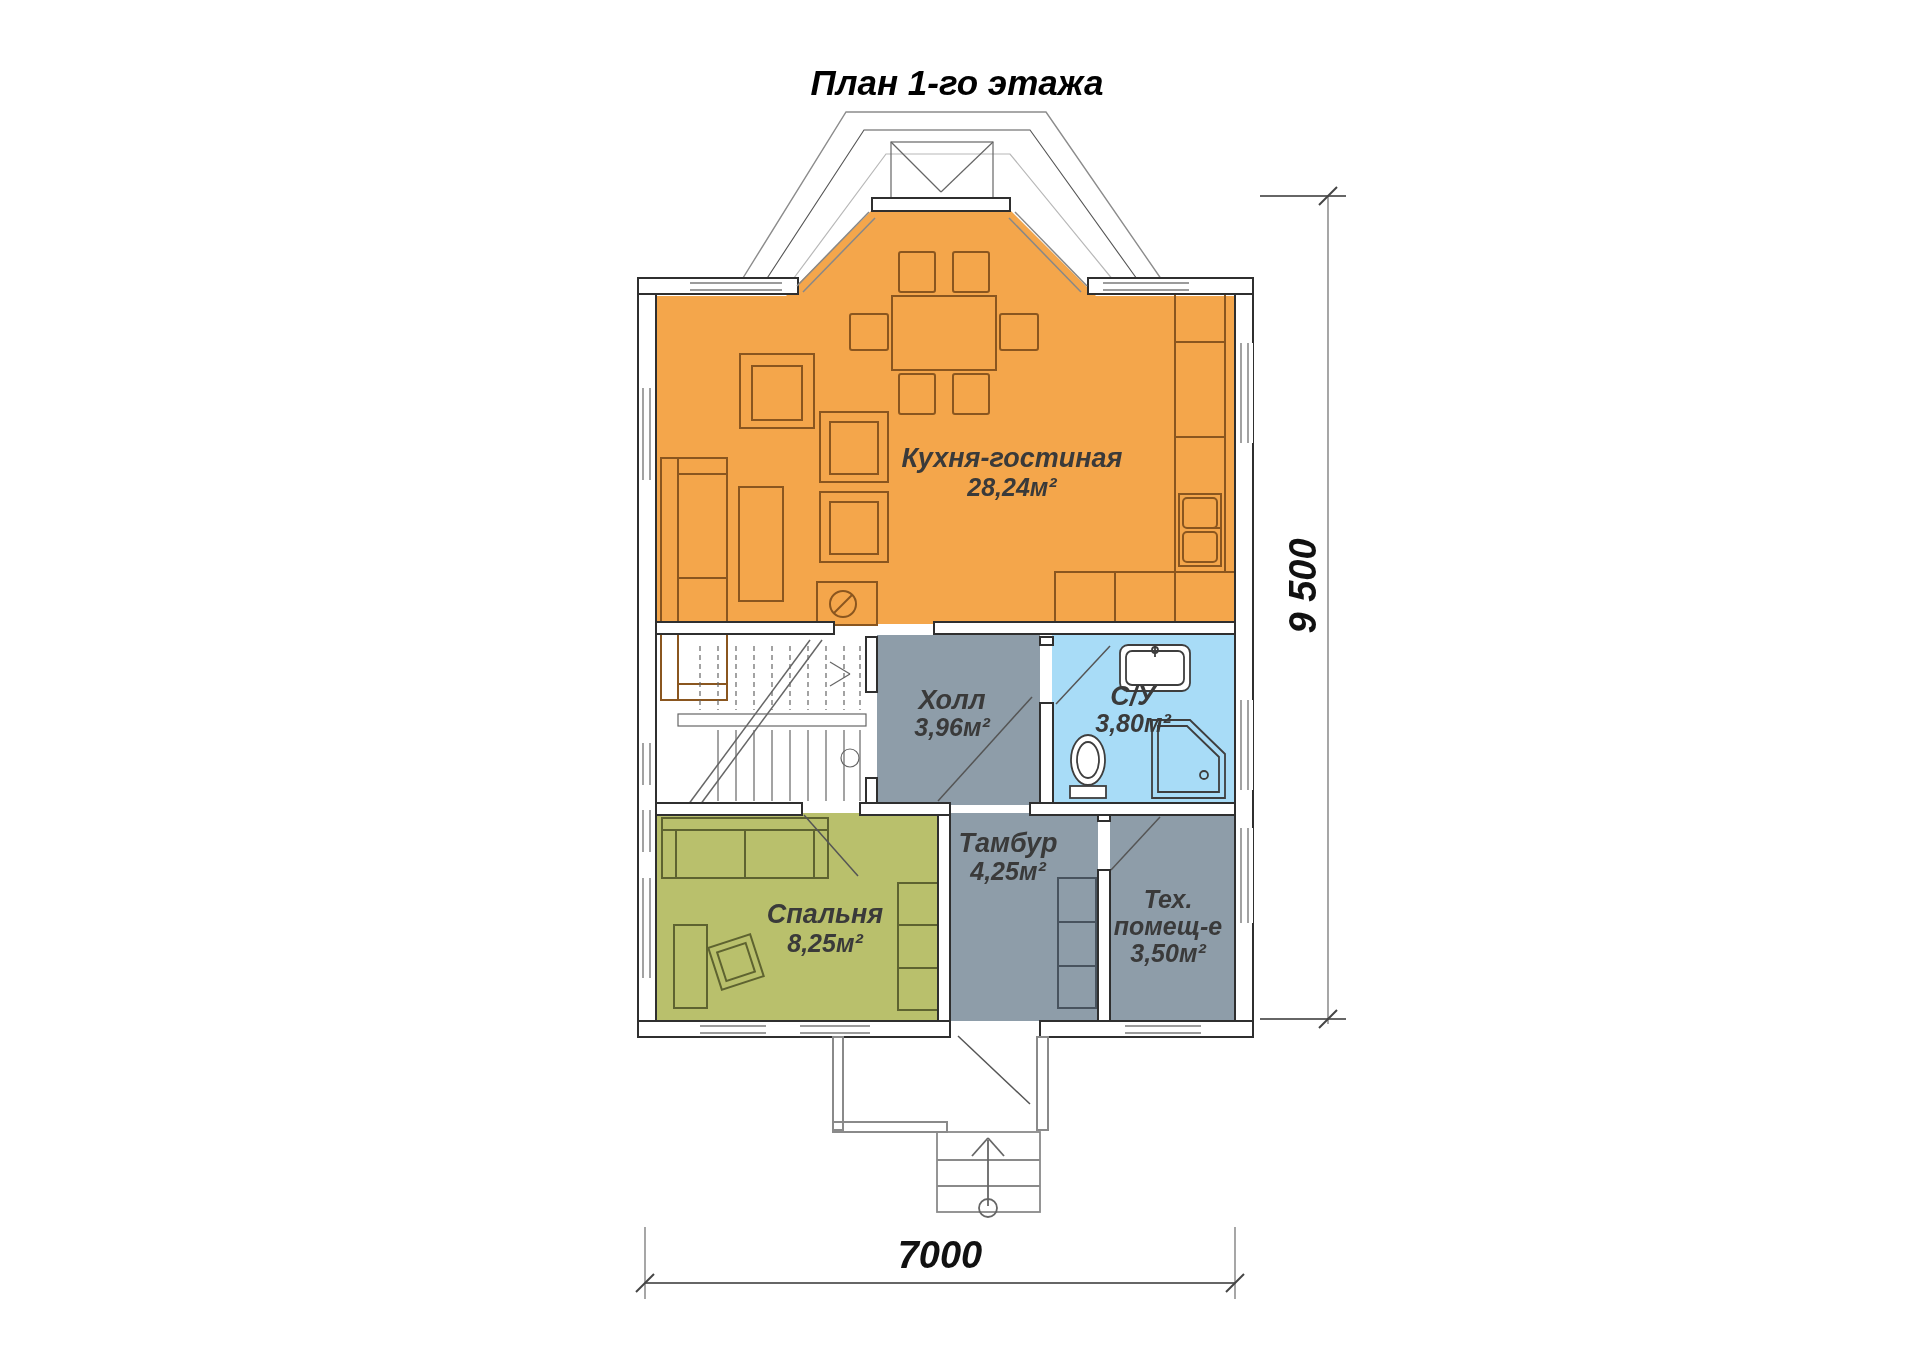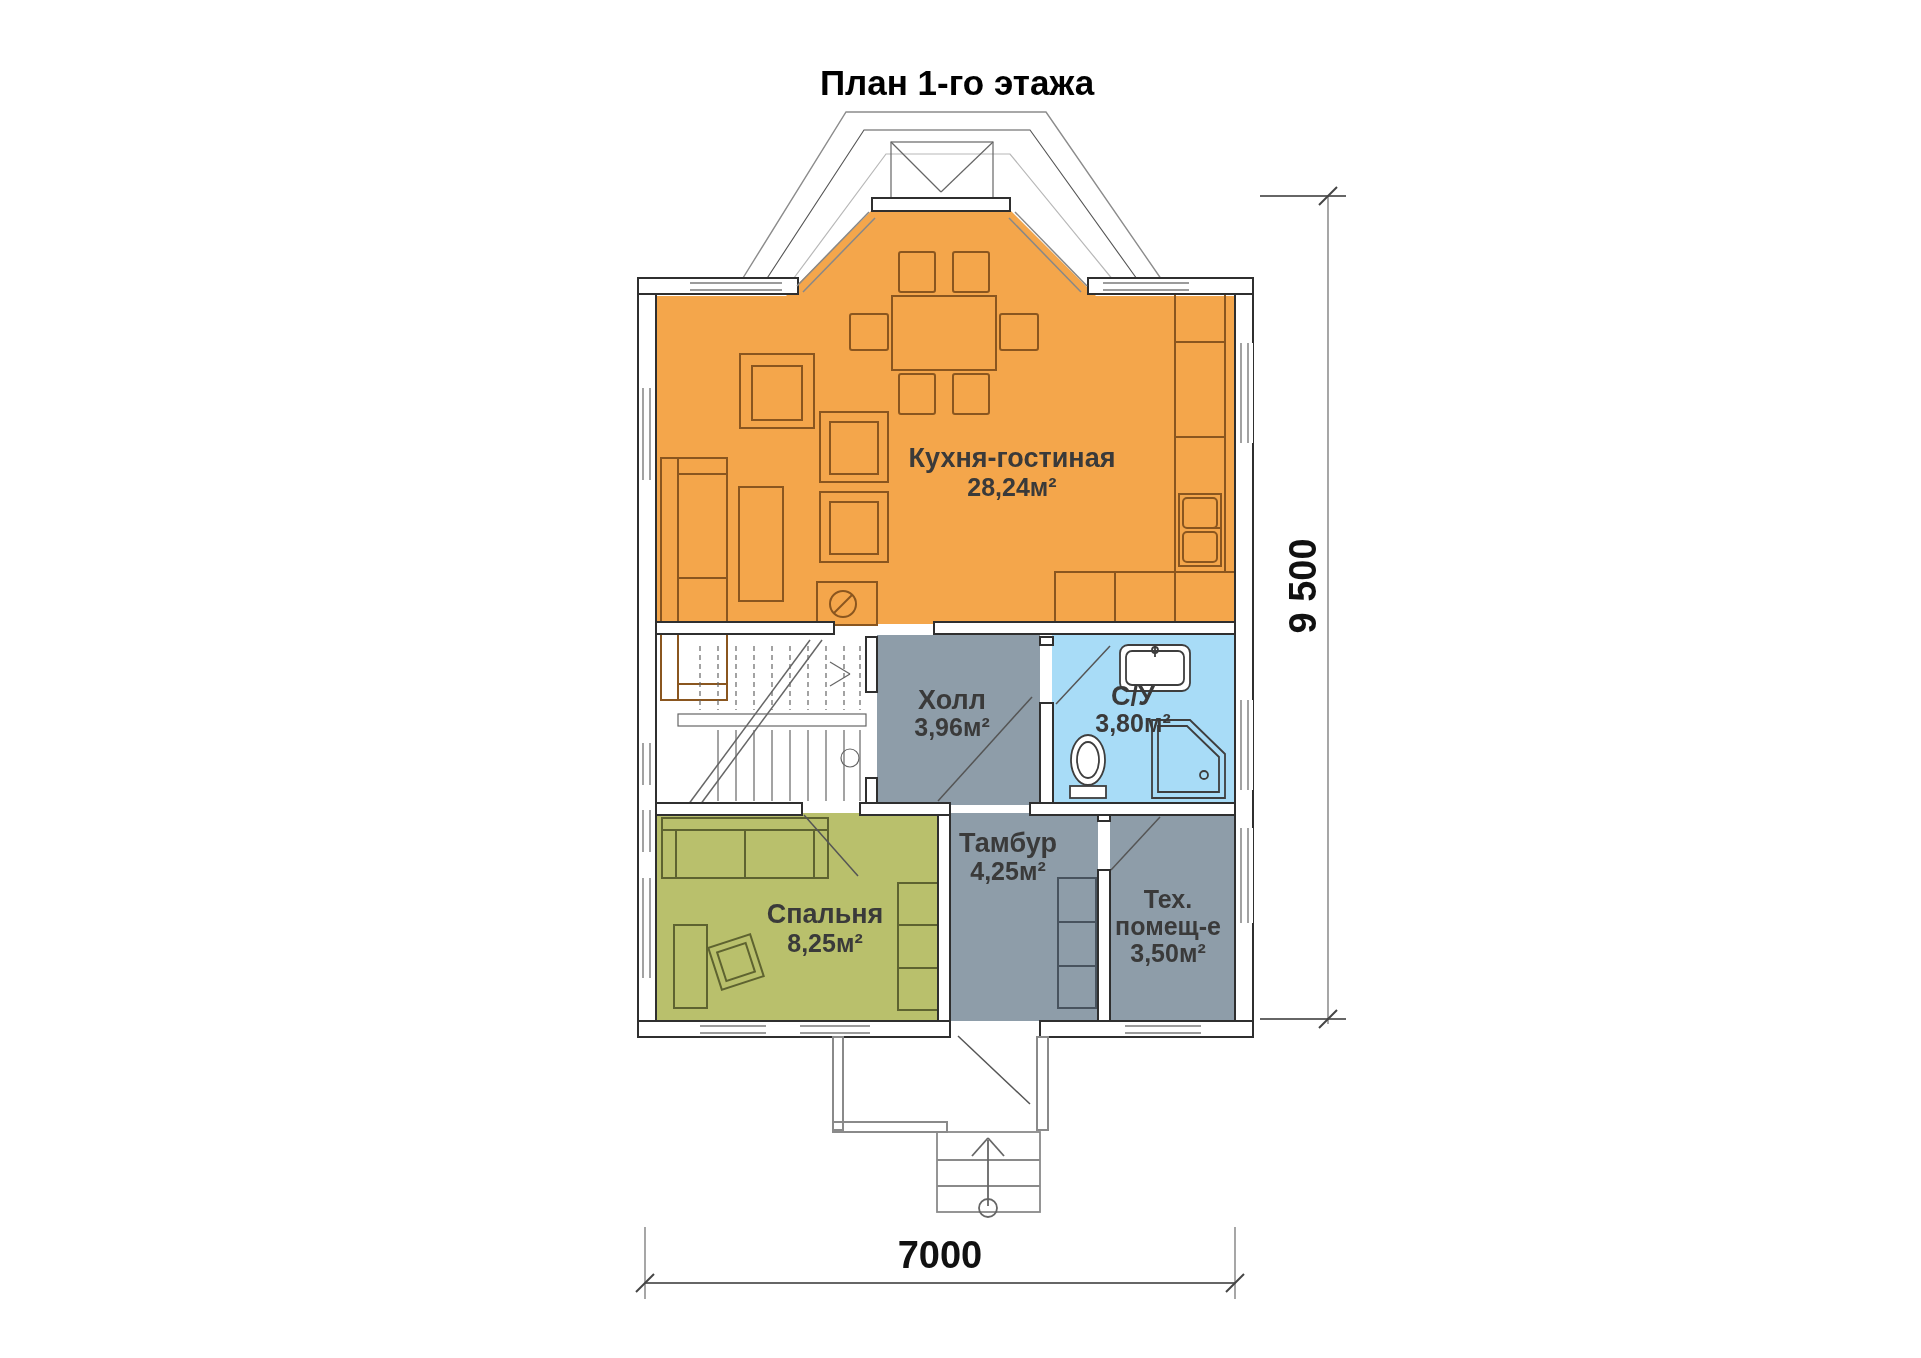--- a/index.html
+++ b/index.html
@@ -1,16 +1,16 @@
 <!DOCTYPE html>
 <html><head>
 <meta charset="utf-8">
 <style>
   html,body{margin:0;padding:0;background:#ffffff;}
-  .page{position:relative;width:1743px;height:1358px;background:#fff;overflow:hidden;}
+  .page{position:relative;width:1743px;height:1358px;background:#fff;overflow:hidden;font-style:italic;}
   svg{position:absolute;left:0;top:0;}
   text{font-family:"Liberation Sans","DejaVu Sans",sans-serif;font-weight:bold;fill:#3a3a3a;}
   .title-text{fill:#000;}
   .dim-text{fill:#111;}
 </style>
 </head>
 <body>
 
 <div class="page">
 <svg width="1921" height="1358" viewBox="0 0 1921 1358">

